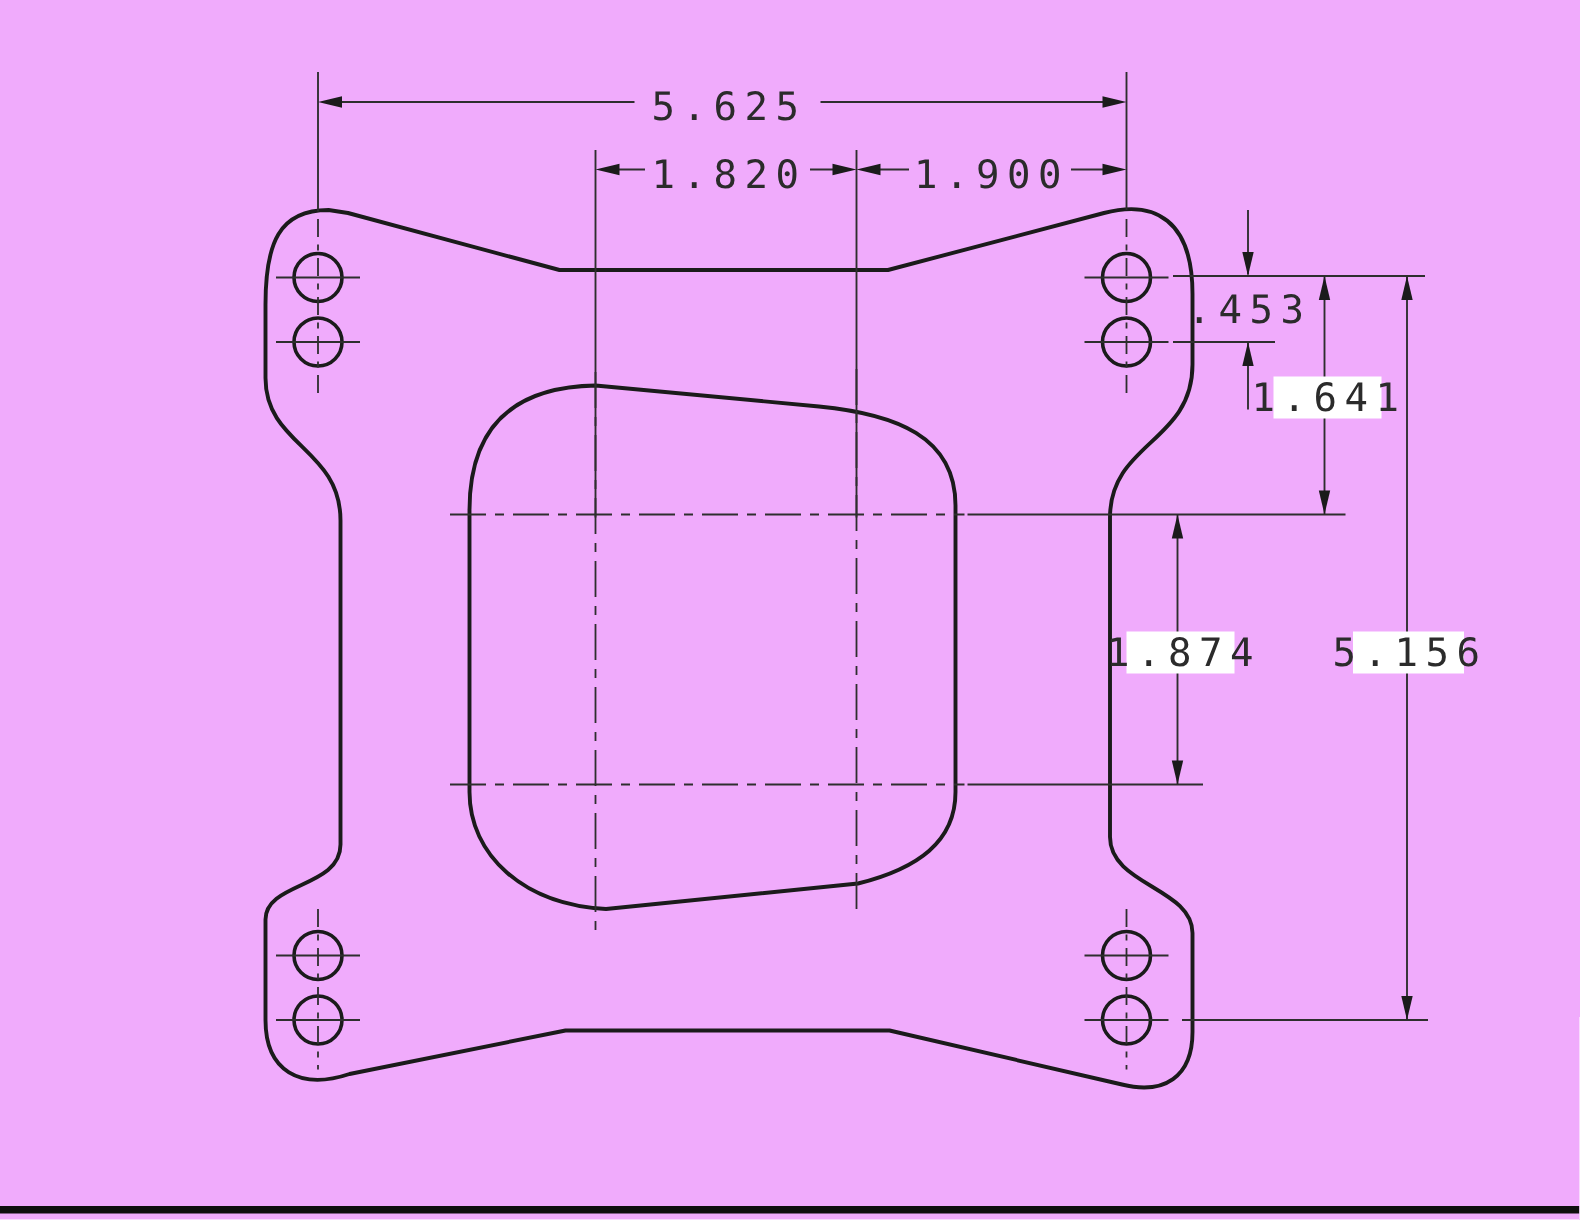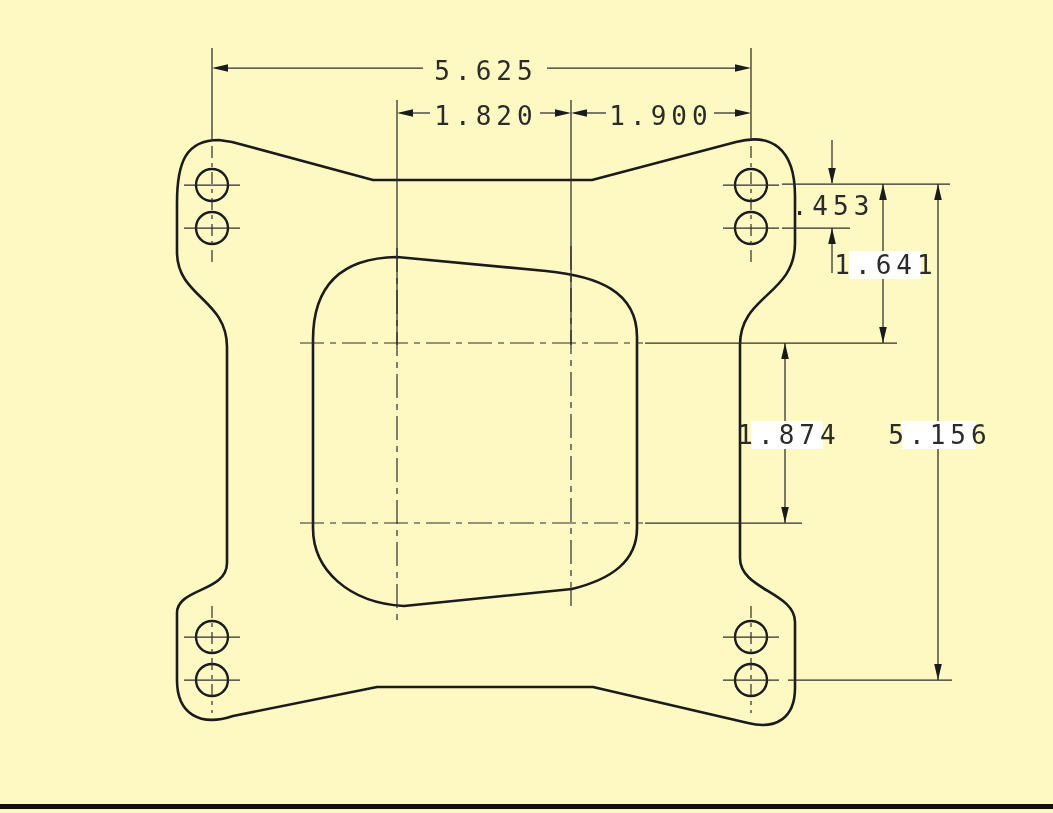--- a/index.html
+++ b/index.html
@@ -1,19 +1,19 @@
 <!DOCTYPE html>
 <html><head>
 <meta charset="utf-8">
 <style>
   html,body{margin:0;padding:0;background:#ffffff;}
   .stage{
     position:relative;
     width:1053px;height:813px;
-    background:#fef9c3;
+    background:#f0abfc;
     font-family:"DejaVu Sans Mono","Liberation Mono",monospace;
     overflow:hidden;
   }
   svg{display:block;}
   .outline{fill:none;stroke:#1b1b1b;stroke-width:2.6;stroke-linejoin:round;stroke-linecap:round;}
   .hole{fill:none;stroke:#1b1b1b;stroke-width:2.4;}
   .thin{fill:none;stroke:#2e2e2e;stroke-width:1.25;}
   .cline{fill:none;stroke:#2e2e2e;stroke-width:1.2;stroke-dasharray:24 6 6 6;}
   .hline{fill:none;stroke:#2e2e2e;stroke-width:1.2;stroke-dasharray:12 5 4 5;}
   .arrow{fill:#1b1b1b;stroke:none;}

